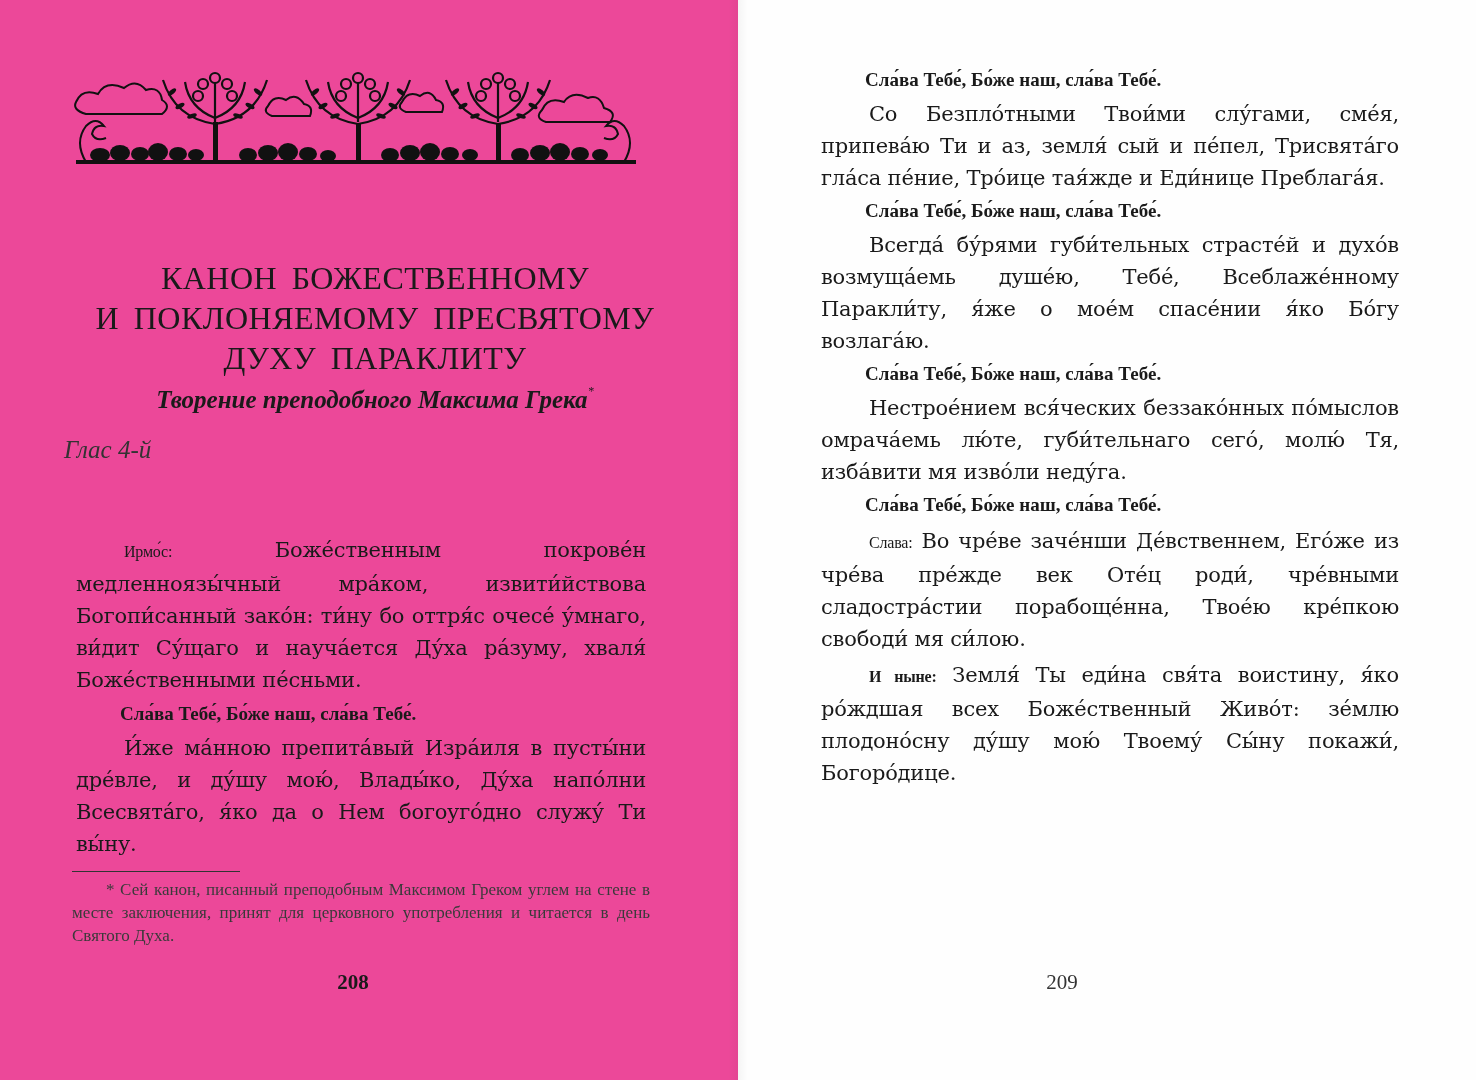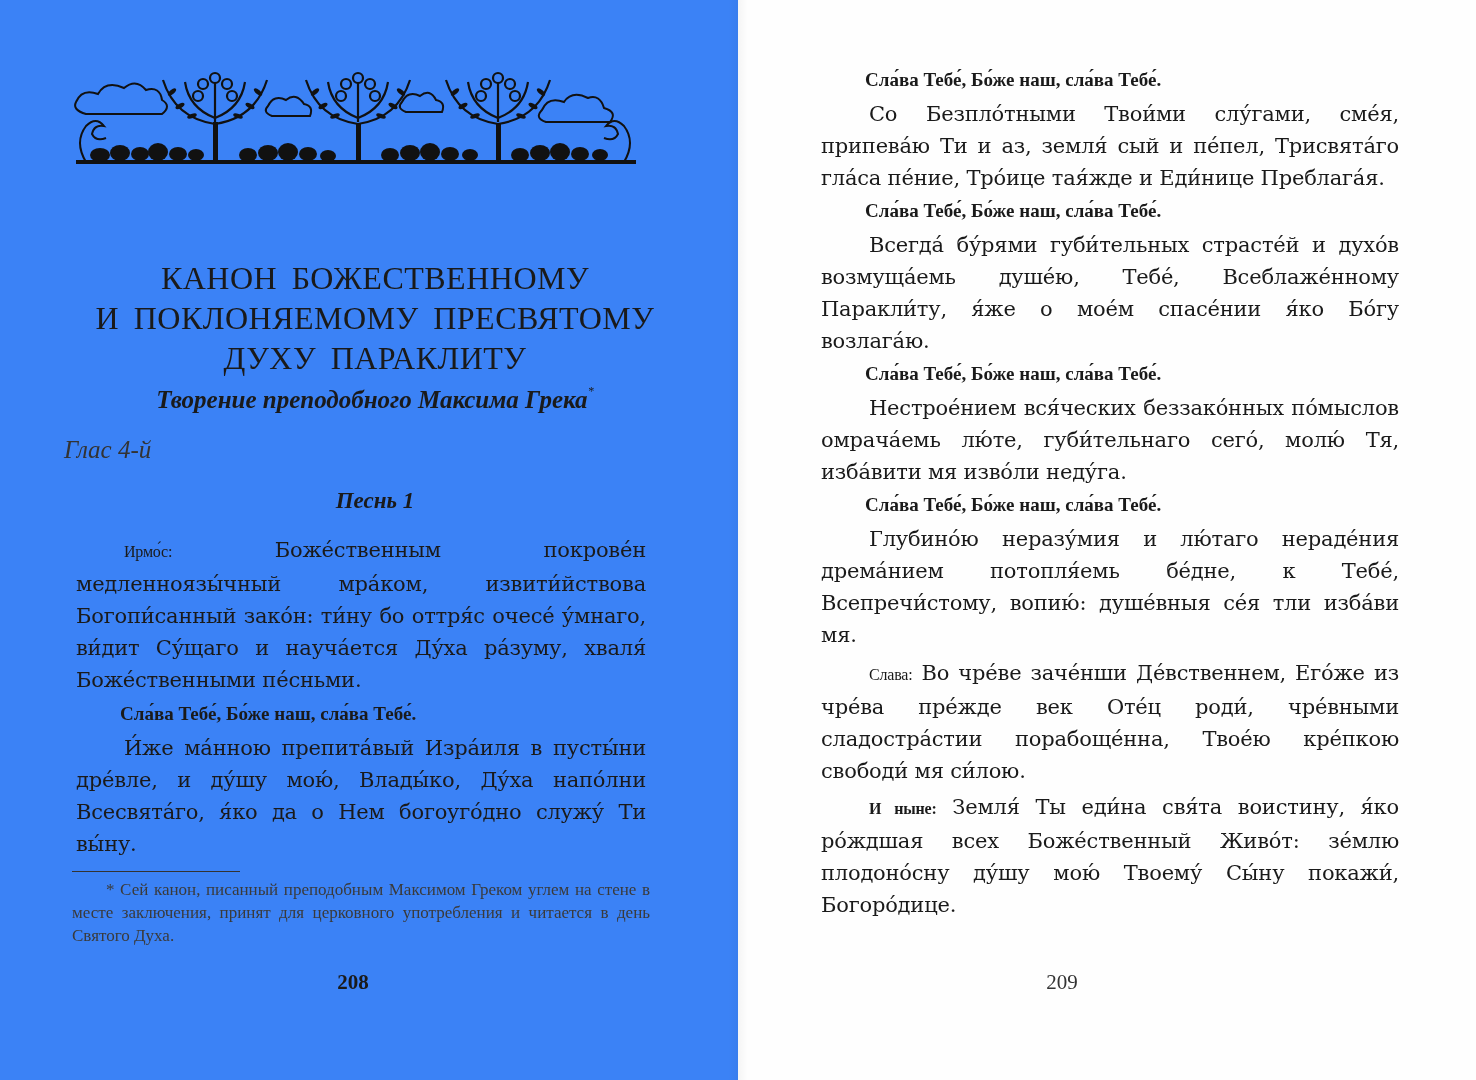--- a/index.html
+++ b/index.html
@@ -5,21 +5,21 @@
   html, body { margin:0; padding:0; }
   body {
     width:1476px; height:1080px; overflow:hidden;
     background:#ffffff;
     font-family:"Liberation Serif", "DejaVu Serif", serif;
     color:#1a1a1a;
     position:relative;
   }
   .spread { position:absolute; inset:0; display:flex; }
   .page { position:relative; height:1080px; }
-  .page-left { width:738px; background:#3b82f6; }
+  .page-left { width:738px; background:#ec4899; }
   .page-right { width:738px; background:#fefefe; }
   .gutter {
     position:absolute; left:728px; top:0; width:20px; height:1080px;
     background:linear-gradient(90deg, rgba(0,0,0,0) 0%, rgba(0,0,0,0.035) 50%, rgba(0,0,0,0) 100%);
   }
 
   
   .ornament { position:absolute; left:72px; top:62px; width:568px; height:108px; }
 
   
@@ -196,21 +196,20 @@
       <div>КАНОН БОЖЕСТВЕННОМУ</div>
       <div>И ПОКЛОНЯЕМОМУ ПРЕСВЯТОМУ</div>
       <div>ДУХУ ПАРАКЛИТУ</div>
     </h1>
 
     <div class="subtitle">
       <span>Творение преподобного Максима Грека</span><sup>*</sup>
     </div>
 
     <div class="tone">Глас 4-й</div>
-    <div class="ode">Песнь 1</div>
 
     <div class="text-block left-body">
       <p class="stanza"><span class="label">Ирмо́с:</span> <span>Боже́ственным покрове́н медленноязы́чный мра́ком, извити́йствова Богопи́санный зако́н: ти́ну бо оттря́с очесе́ у́мнаго, ви́дит Су́щаго и научáется Ду́ха ра́зуму, хваля́ Боже́ственными пе́сньми.</span></p>
       <p class="refrain">Сла́ва Тебе́, Бо́же наш, сла́ва Тебе́.</p>
       <p class="stanza">И́же ма́нною препита́вый Изра́иля в пусты́ни дре́вле, и ду́шу мою́, Влады́ко, Ду́ха напо́лни Всесвята́го, я́ко да о Нем богоуго́дно служу́ Ти вы́ну.</p>
     </div>
 
     <div class="footnote-rule"></div>
     <p class="footnote">* Сей канон, писанный преподобным Максимом Греком углем на стене в месте заключения, принят для церковного употребления и читается в день Святого Духа.</p>
 
@@ -219,21 +218,20 @@
 
   <div class="page page-right">
     <div class="text-block right-body">
       <p class="refrain">Сла́ва Тебе́, Бо́же наш, сла́ва Тебе́.</p>
       <p class="stanza">Со Безпло́тными Твои́ми слу́гами, сме́я, припева́ю Ти и аз, земля́ сый и пе́пел, Трисвята́го гла́са пе́ние, Тро́ице тая́жде и Еди́нице Преблага́я.</p>
       <p class="refrain">Сла́ва Тебе́, Бо́же наш, сла́ва Тебе́.</p>
       <p class="stanza">Всегда́ бу́рями губи́тельных страсте́й и духо́в возмуща́емь душе́ю, Тебе́, Всебла­же́нному Паракли́ту, я́же о мое́м спасе́нии я́ко Бо́гу возлага́ю.</p>
       <p class="refrain">Сла́ва Тебе́, Бо́же наш, сла́ва Тебе́.</p>
       <p class="stanza">Нестрое́нием вся́ческих беззако́нных по́мыслов омрача́емь лю́те, губи́тельнаго сего́, молю́ Тя, изба́вити мя изво́ли неду́га.</p>
       <p class="refrain">Сла́ва Тебе́, Бо́же наш, сла́ва Тебе́.</p>
-      <p class="stanza">Глубино́ю неразу́мия и лю́таго нераде́ния дрема́нием потопля́емь бе́дне, к Тебе́, Всепречи́стому, вопию́: душе́вныя се́я тли изба́ви мя.</p>
       <p class="stanza" style="margin-top:6px;"><span class="label">Слава:</span> <span>Во чре́ве заче́нши Де́вственнем, Его́же из чре́ва пре́жде век Оте́ц роди́, чре́вными сладостра́стии порабоще́нна, Твое́ю кре́пкою свободи́ мя си́лою.</span></p>
       <p class="stanza"><span class="label" style="font-weight:bold;">И ныне:</span> <span>Земля́ Ты еди́на свя́та воистину, я́ко ро́ждшая всех Боже́ственный Живо́т: зе́млю плодоно́сну ду́шу мою́ Твоему́ Сы́ну покажи́, Богоро́дице.</span></p>
     </div>
 
     <div class="page-number">209</div>
   </div>
 
   <div class="gutter"></div>
 </div>
 

